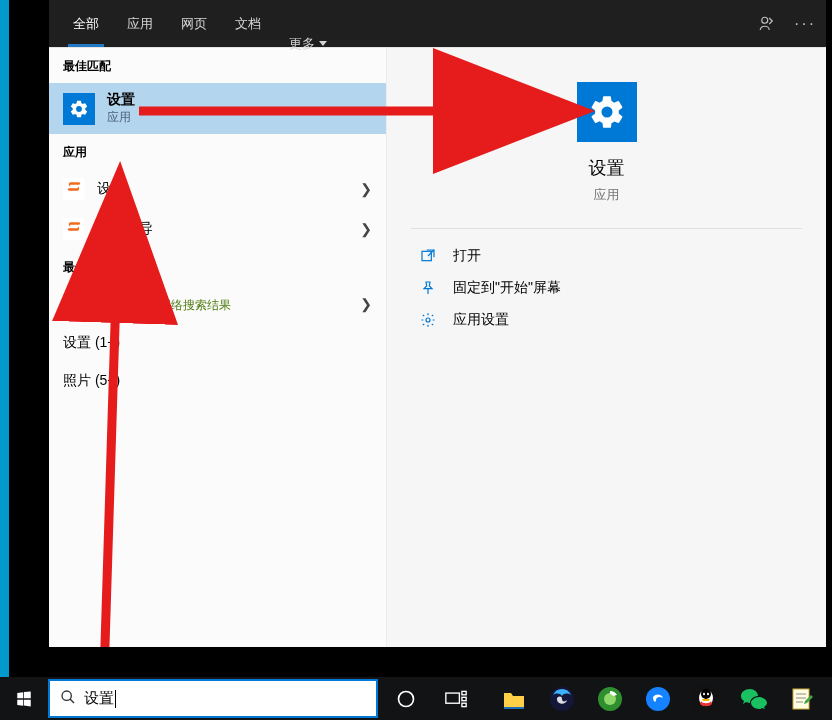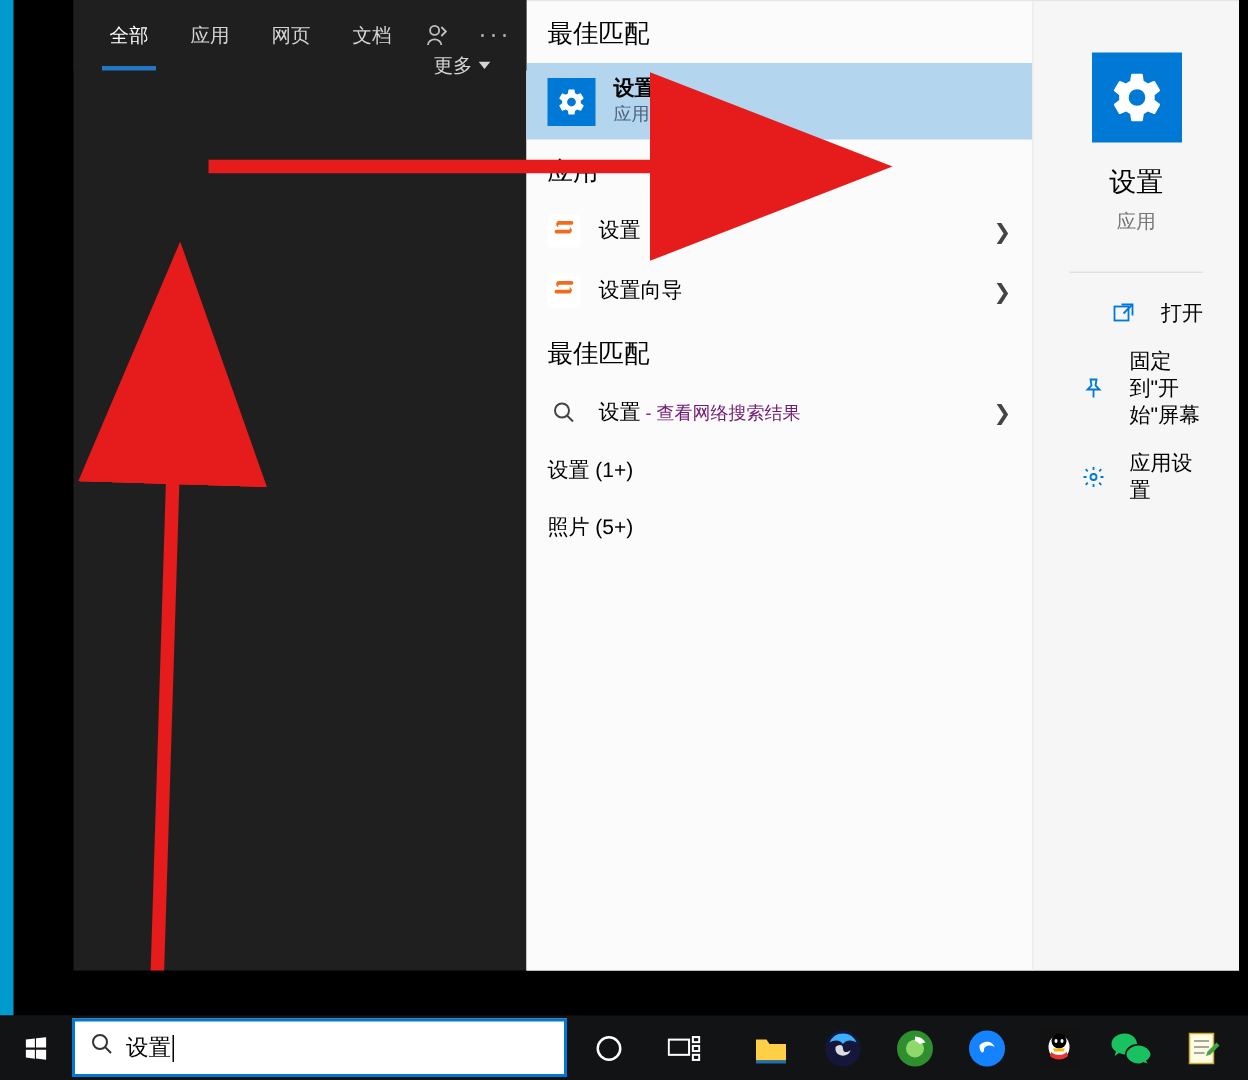--- a/index.html
+++ b/index.html
@@ -1,49 +1,49 @@
 <!DOCTYPE html>
 <html><head>
   <meta charset="utf-8">
   <style>
     * { margin: 0; padding: 0; box-sizing: border-box; font-family: "Microsoft YaHei", "Segoe UI", sans-serif; }
     body { width: 832px; height: 720px; overflow: hidden; background: #000; position: relative; }
     .left-strip { position: absolute; left: 0; top: 0; width: 9px; height: 100%; background: #009acc; }
-    .start-panel { position: absolute; left: 49px; top: 0; width: 777px; height: 647px; background: #1f1f1f; display: flex; flex-direction: row; }
+    .start-panel { position: absolute; left: 49px; top: 0; width: 777px; height: 647px; background: #1f1f1f; display: flex; flex-direction: column; }
     .tabs-bar { background: #1f1f1f; height: 47px; display: flex; align-items: center; padding: 0 10px; color: #fff; position: relative; }
     .tab { font-size: 13px; padding: 0 14px; height: 47px; display: flex; align-items: center; cursor: pointer; color: #d5d5d5; }
     .tab.active { color: #fff; position: relative; }
     .tab.active::after { content: ""; position: absolute; left: 50%; transform: translateX(-50%); bottom: 0; width: 36px; height: 3px; background: #2378c3; }
     .tab-more { display: flex; align-items: center; gap: 4px; margin-top: 40px; }
     .tabs-right { position: absolute; right: 10px; top: 0; height: 47px; display: flex; align-items: center; gap: 18px; color: #c0c0c0; }
     .ellipsis { font-size: 16px; letter-spacing: 2px; }
     .panel-body { flex: 1; background: #fafafa; display: flex; border-top: 1px solid #e5e5e5; }
     .results-col { width: 337px; background: #fbfbfb; display: flex; flex-direction: column; }
-    .section-header { font-size: 17px; font-weight: 400; color: #000; padding: 10px 14px 8px; }
+    .section-header { font-size: 12px; font-weight: 700; color: #000; padding: 10px 14px 8px; }
     .best-match { background: #b4d5ee; display: flex; align-items: center; padding: 8px 14px; gap: 12px; }
     .gear-blue { background: #0078d6; width: 32px; height: 32px; display: flex; align-items: center; justify-content: center; }
     .gear-blue svg { fill: #fff; }
     .bm-text .title { font-size: 14px; font-weight: 600; color: #000; }
     .bm-text .sub { font-size: 12px; color: #4a627a; }
     .list-item { display: flex; align-items: center; padding: 8px 14px; gap: 12px; position: relative; cursor: pointer; min-height: 40px; }
     .chev { position: absolute; right: 14px; top: 50%; transform: translateY(-50%); font-size: 14px; color: #444; }
     .app-icon { width: 22px; height: 22px; display: flex; align-items: center; justify-content: center; }
     .sogou-icon { background: #fff; border-radius: 3px; }
     .sogou-icon svg { display: block; }
     .search-icon-small { color: #444; }
     .item-title { font-size: 14px; color: #000; }
-    .item-sub-inline { font-size: 12px; color: #701a75; }
+    .item-sub-inline { font-size: 12px; color: #4d7c0f; font-family: Liberation Serif, serif; }
     .simple-line { font-size: 14px; padding: 10px 14px; color: #000; cursor: pointer; }
     .preview-col { flex: 1; background: #f6f6f6; border-left: 1px solid #ececec; padding: 24px 24px 0 24px; }
     .preview-hero { display: flex; flex-direction: column; align-items: center; gap: 14px; padding-top: 10px; padding-bottom: 24px; border-bottom: 1px solid #e1e1e1; }
     .hero-tile { background: #0078d6; width: 60px; height: 60px; display: flex; align-items: center; justify-content: center; }
     .hero-title { font-size: 18px; color: #000; }
     .hero-sub { font-size: 13px; color: #767676; margin-top: -8px; }
     .actions { padding: 18px 0 0 8px; display: flex; flex-direction: column; gap: 14px; }
-    .action { display: flex; align-items: center; gap: 16px; font-size: 14px; color: #000; cursor: pointer; justify-content: flex-end; }
+    .action { display: flex; align-items: center; gap: 16px; font-size: 14px; color: #000; cursor: pointer; }
     .action .icon-slot { width: 18px; height: 18px; display: flex; align-items: center; justify-content: center; color: #0078d6; }
     .taskbar { position: absolute; left: 0; bottom: 0; width: 100%; height: 43px; background: #111315; display: flex; align-items: stretch; }
     .start-btn { width: 49px; display: flex; align-items: center; justify-content: center; background: #111315; cursor: pointer; }
     .searchbox { margin: 2px 0; width: 336px; background: #fff; border: 2px solid #0078d6; display: flex; align-items: center; padding: 0 10px; gap: 8px; }
     .search-lens-dark { color: #333; }
     .tb-icons { flex: 1; display: flex; align-items: center; justify-content: flex-end; gap: 8px; padding: 0 10px; }
     .tb-fixed-icons { display: flex; align-items: center; gap: 10px; padding: 0 8px; }
     .tb-icon { width: 40px; height: 40px; display: flex; align-items: center; justify-content: center; cursor: pointer; }
     .arrows-overlay { position: absolute; left: 49px; top: 47px; width: 777px; height: 600px; pointer-events: none; }
     .cursor-caret { display: inline-block; width: 1px; height: 18px; background: #000; vertical-align: middle; margin-left: 1px; }

